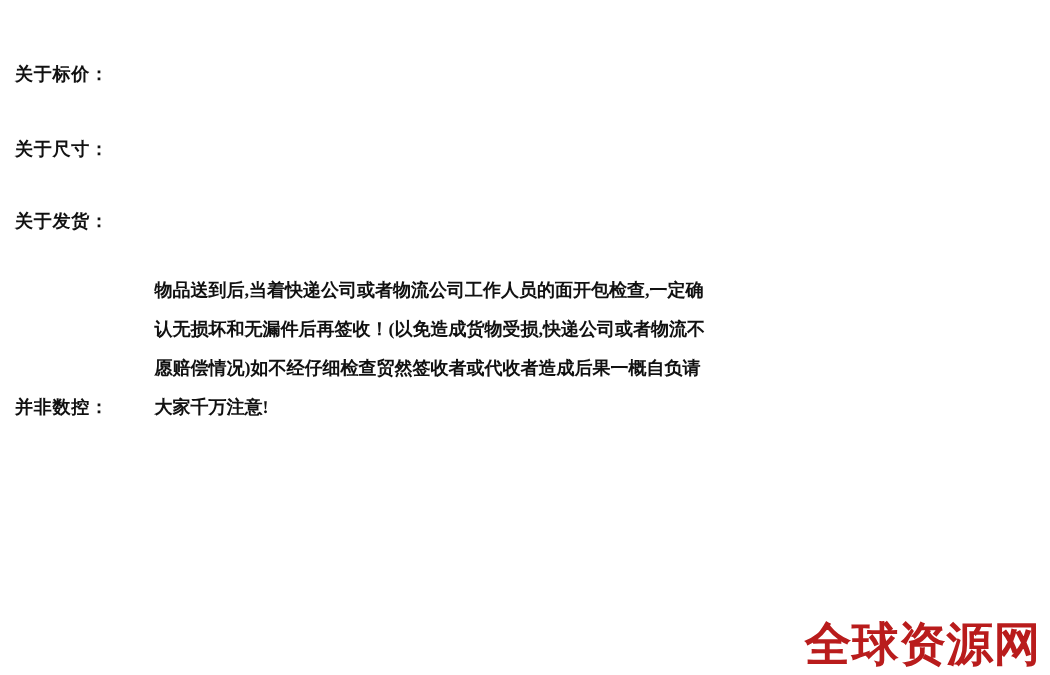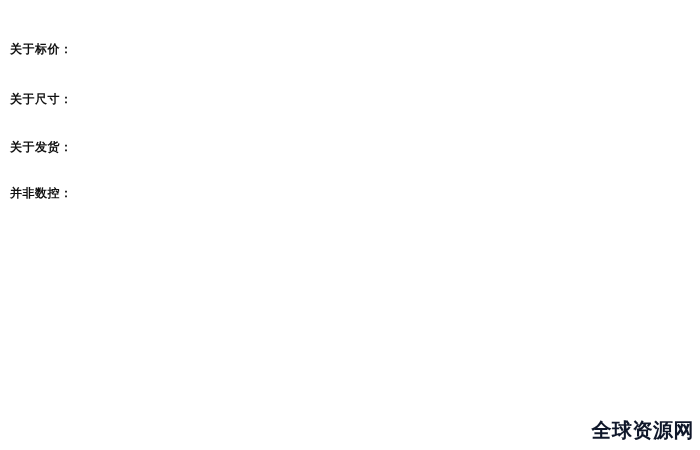--- a/index.html
+++ b/index.html
@@ -41,24 +41,24 @@
   .m-after-1 { margin-bottom: 24px; }
   .m-after-2 { margin-bottom: 18px; }
   .m-after-3 { margin-bottom: 22px; }
   .m-after-4 { margin-bottom: 20px; }
   .watermark {
     position: absolute;
     right: 6px;
     bottom: 4px;
     font-family: "Liberation Sans", "DejaVu Sans", sans-serif;
     font-weight: bold;
-    font-size: 20px;
+    font-size: 31px;
     line-height: 32px;
     letter-spacing: 0.5px;
-    color: #0f172a;
+    color: #b91c1c;
     white-space: nowrap;
   }
 </style>
 </head>
 <body>
 
 <div class="canvas">
   <div class="notice">
 
     <div class="sec m-after-1">
@@ -69,18 +69,22 @@
     <div class="sec m-after-3">
       <span class="sec-label">关于尺寸：</span>
     </div>
 
     <div class="sec m-after-4">
       <span class="sec-label">关于发货：</span>
     </div>
 
     <div class="sec">
       <span class="sec-label">并非数控：</span>
+      <span class="sec-text">物品送到后,当着快递公司或者物流公司工作人员的面开包检查,一定确
+认无损坏和无漏件后再签收！(以免造成货物受损,快递公司或者物流不
+愿赔偿情况)如不经仔细检查贸然签收者或代收者造成后果一概自负请
+大家千万注意!</span>
     </div>
 
   </div>
 
   <div class="watermark">全球资源网</div>
 </div>
 
 </body></html>

